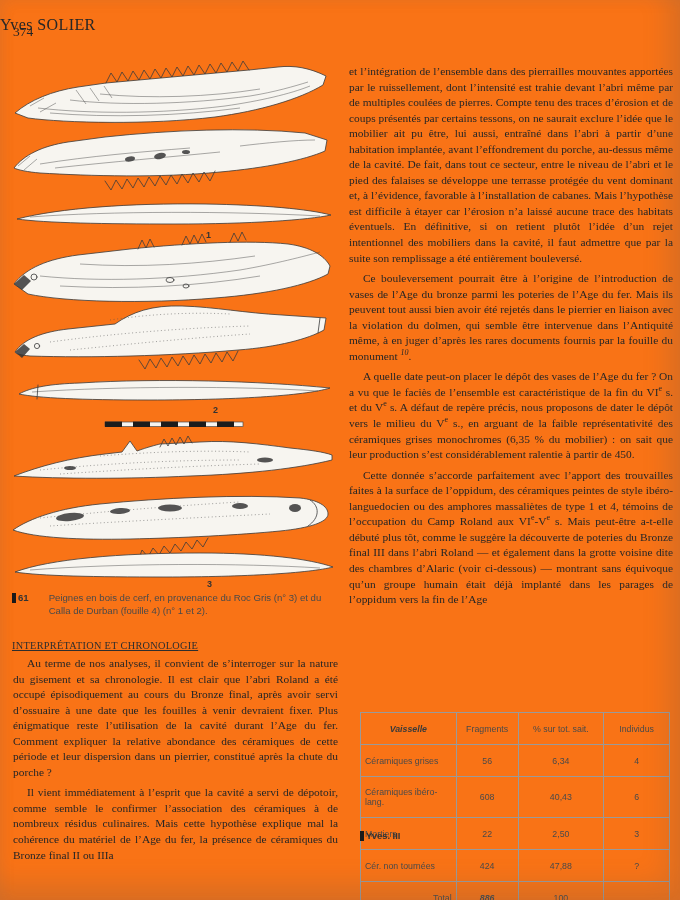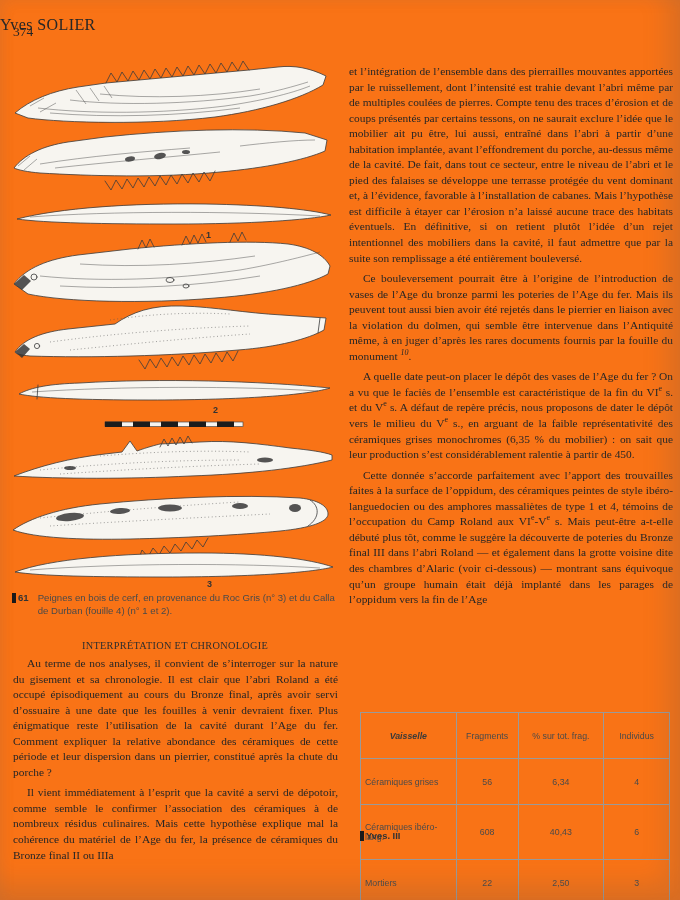--- a/index.html
+++ b/index.html
@@ -7,33 +7,33 @@
         font-family:"Liberation Serif",serif;color:#262626;}
   .page::after{content:"";position:absolute;inset:0;pointer-events:none;
         box-shadow:inset -12px -16px 26px rgba(95,90,84,.20), inset 4px 3px 12px rgba(120,115,110,.09);}
   .pagenum{position:absolute;left:13px;top:24px;font-size:13.5px;}
   .runhead{position:absolute;left:0;right:0;top:16px;text-align:left;font-size:16px;letter-spacing:.4px;}
 
   .figure-svg{position:absolute;left:10px;top:56px;}
   .figcaption{position:absolute;left:12px;top:592px;width:326px;font-family:"Liberation Sans",sans-serif;
         font-size:9.6px;line-height:12.5px;color:#4a4a4a;display:flex;}
   .figmark{flex:none;width:4px;height:10px;background:#1a1a1a;margin:1px 2px 0 0;}
-  .fignum{flex:none;font-weight:bold;color:#333;margin-right:9px;}
-
-  .sectionhead{position:absolute;left:12px;top:640px;width:326px;text-align:center;
-        font-size:10.3px;letter-spacing:.3px;color:#2e2e2e;}
+  .fignum{flex:none;font-weight:bold;color:#333;margin-right:20px;}
+
+  .sectionhead{position:absolute;left:12px;top:640px;width:326px;text-align:left;
+        font-size:10.3px;letter-spacing:.3px;color:#2e2e2e;text-decoration:underline;}
   .leftcol{position:absolute;left:13px;top:656px;width:325px;}
   .rightcol{position:absolute;left:349px;top:64px;width:324px;}
   .body-par{font-size:11.4px;line-height:15.55px;text-align:justify;margin:0 0 5px 0;}
   .body-par.indent{text-indent:14px;}
   sup{font-size:8px;line-height:0;}
 
   .table-wrap{position:absolute;left:360px;top:712px;width:310px;font-family:"Liberation Sans",sans-serif;}
   .table-wrap table{border-collapse:collapse;width:100%;color:#4a4a4a;font-size:8.8px;border:1.5px solid #6b6b6b;}
-  .table-wrap th,.table-wrap td{border:0.8px solid #9a9a9a;padding:17px 4px;text-align:center;height:11px;}
+  .table-wrap th,.table-wrap td{border:0.8px solid #9a9a9a;padding:10px 4px;text-align:center;height:11px;}
   .table-wrap th{font-weight:normal;color:#4a4a4a;}
   .table-wrap th.vaisselle{font-weight:bold;font-style:italic;color:#3a3a3a;}
   .table-wrap td.lbl{text-align:left;}
   .table-wrap tr.total td.lbl{text-align:right;font-weight:normal;}
   .table-wrap tr.total td.b{font-weight:bold;font-style:italic;}
 
   .tablecaption{position:absolute;left:360px;top:830px;width:313px;font-family:"Liberation Sans",sans-serif;
         font-size:9.4px;line-height:12.5px;color:#4a4a4a;display:flex;}
   .tablmark{flex:none;width:4px;height:10px;background:#1a1a1a;margin:1px 2px 0 0;}
   .tabl-label{flex:none;font-weight:bold;color:#333;margin-right:8px;white-space:nowrap;}
@@ -159,21 +159,21 @@
       <colgroup>
           <col style="width:96px">
           <col style="width:62px">
           <col style="width:86px">
           <col style="width:66px">
         </colgroup>
       <thead>
         <tr>
           <th class="vaisselle">Vaisselle</th>
           <th>Fragments</th>
-          <th>% sur tot. frag.</th>
+          <th>% sur tot. sait.</th>
           <th>Individus</th>
         </tr>
       </thead>
       <tbody>
         <tr>
           <td class="lbl">Céramiques grises</td>
           <td>56</td>
           <td>6,34</td>
           <td>4</td>
         </tr>

